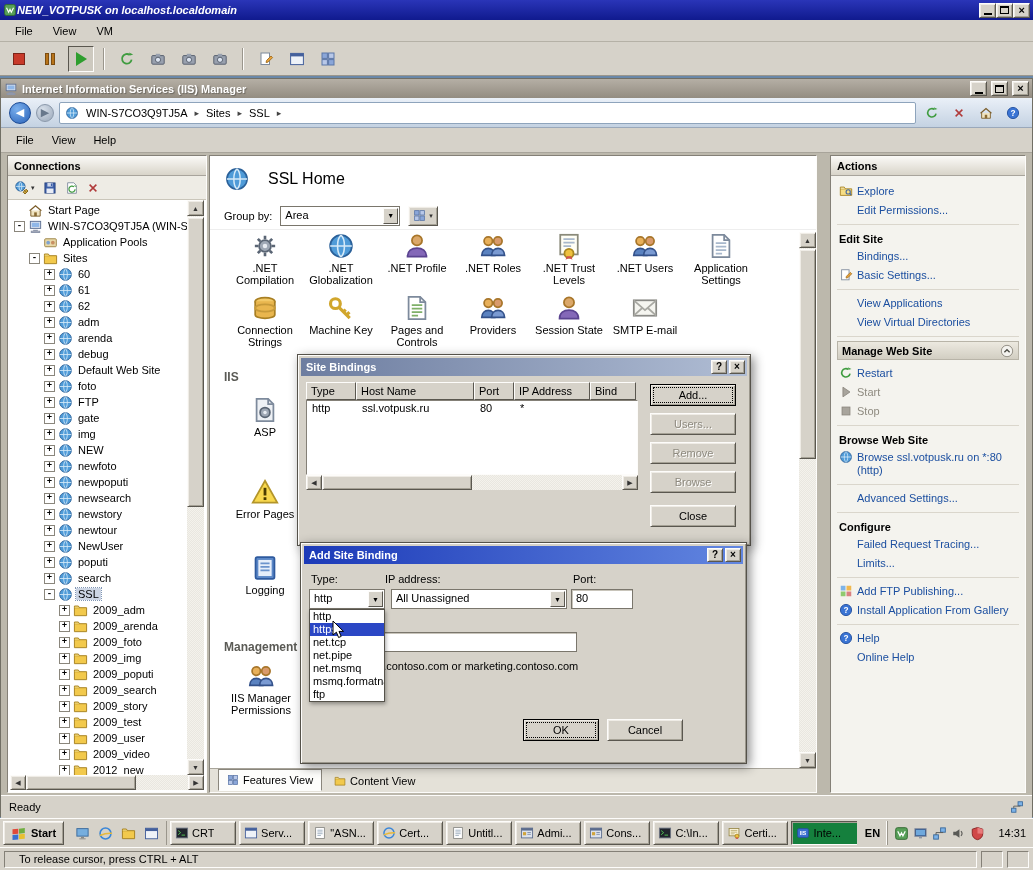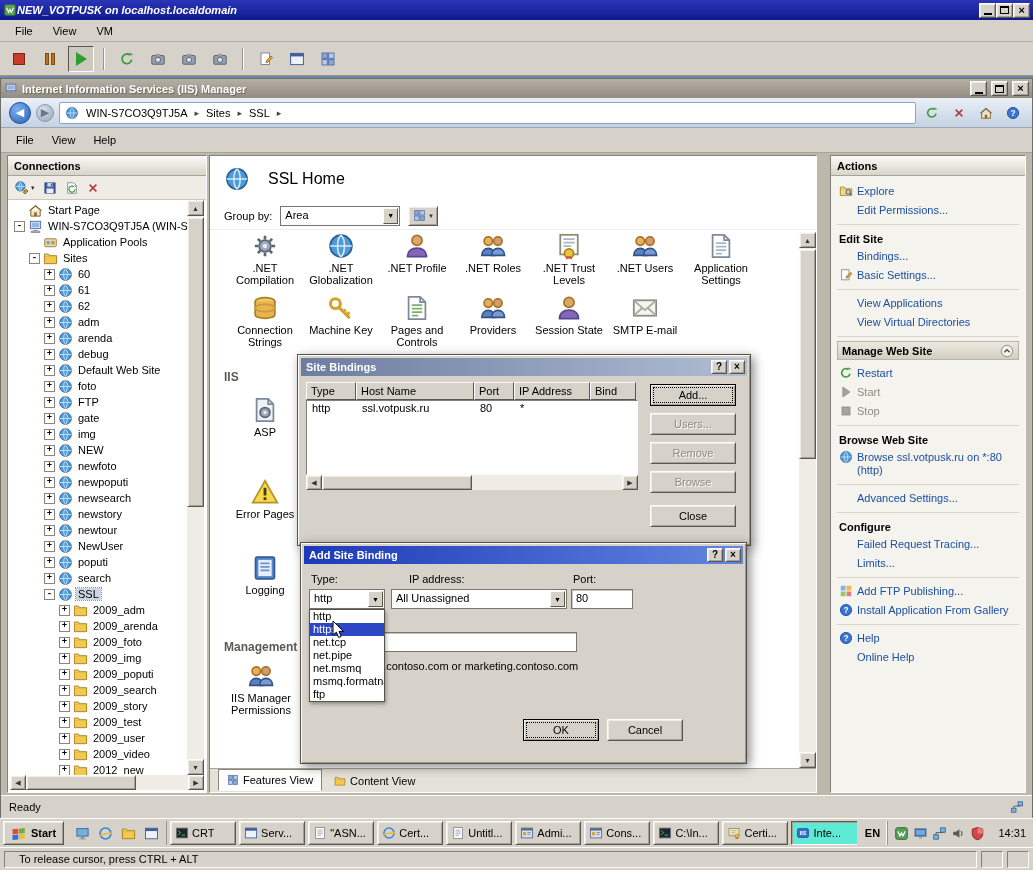--- a/index.html
+++ b/index.html
@@ -113,21 +113,21 @@
 .ddlist{position:absolute;left:8px;top:66px;width:76px;background:#fff;border:1px solid #55524a;z-index:40;box-shadow:1px 2px 4px rgba(0,0,0,.35);}
 .ddi{height:13px;line-height:13px;padding-left:3px;white-space:nowrap;overflow:hidden;}
 .ddi.sel{background:#2b47c5;color:#fff;}
 
 .taskbar{position:absolute;left:0;top:742px;width:100%;height:29px;background:#d6d2c9;border-top:1px solid #fdfcfa;display:flex;align-items:center;padding:2px 3px;gap:3px;}
 .startbtn{height:24px;display:flex;align-items:center;gap:4px;padding:0 7px;font-weight:bold;}
 .ql{display:flex;align-items:center;gap:3px;padding:0 5px;border-right:1px solid #9a968c;height:24px;}
 .qlbtn{width:20px;height:20px;display:flex;align-items:center;justify-content:center;}
 .tasks{flex:1;display:flex;gap:3px;overflow:hidden;}
 .tbtn{flex:1;max-width:70px;height:24px;display:flex;align-items:center;gap:3px;padding:0 4px;overflow:hidden;}
-.tbtn.act{border-color:#5a574f #fdfcfa #fdfcfa #5a574f;background:#5eead4;box-shadow:inset 1px 1px 0 #a5a195;}
+.tbtn.act{border-color:#5a574f #fdfcfa #fdfcfa #5a574f;background:#15803d;box-shadow:inset 1px 1px 0 #a5a195;}
 .tblab{white-space:nowrap;overflow:hidden;}
 .lang{width:24px;height:20px;display:flex;align-items:center;justify-content:center;font-weight:bold;}
 .tray{display:flex;align-items:center;gap:4px;height:24px;border-left:1px solid #9a968c;padding:0 6px;box-shadow:-1px 0 0 #fdfcfa;}
 .clock{padding:0 4px;}
 .cursor{position:absolute;z-index:1000;pointer-events:none;}
 </style>
 </head>
 <body>
 
 <div class="screen">
@@ -885,21 +885,21 @@
         </div>
     </div>
 
     <div class="dlg" style="left:300px;top:466px;width:447px;height:222px;z-index:20;">
       <div class="dtitlebar active">
         <span class="dtitle">Add Site Binding</span>
         <span class="dtb raised">?</span>
         <span class="dtb raised">×</span>
       </div>
       <span class="flabel" style="left:10px;top:30px;">Type:</span>
-      <span class="flabel" style="left:108px;top:30px;">IP address:</span>
+      <span class="flabel" style="left:84px;top:30px;">IP address:</span>
       <span class="flabel" style="left:272px;top:30px;">Port:</span>
       <span class="combo" style="left:8px;top:46px;width:76px;position:absolute;">
         <span class="cval">http</span>
         <span class="carr">▼</span>
       </span>
       <span class="combo" style="left:90px;top:46px;width:176px;position:absolute;">
         <span class="cval">All Unassigned</span>
         <span class="carr">▼</span>
       </span>
       <span class="tfield" style="left:270px;top:46px;width:62px;">80</span>

